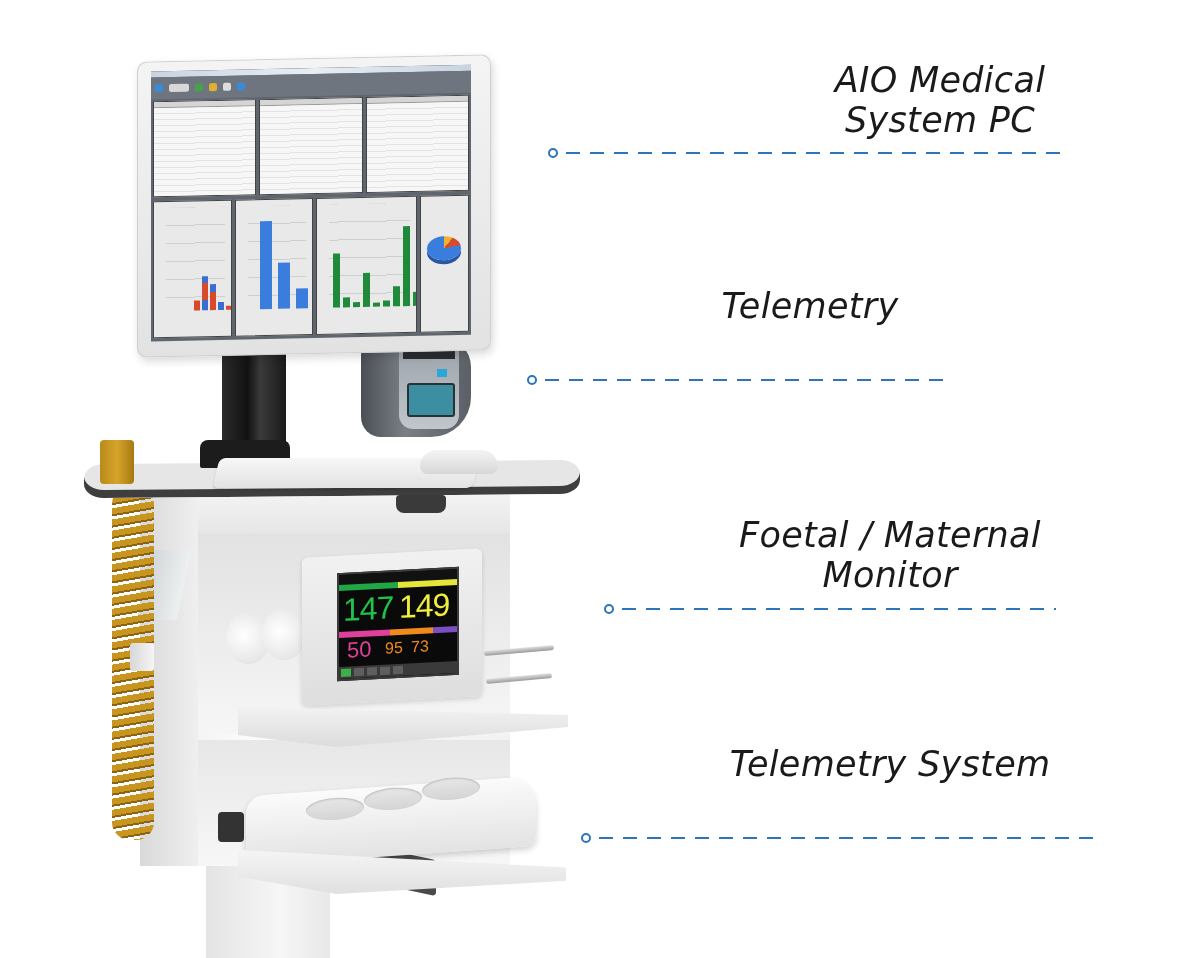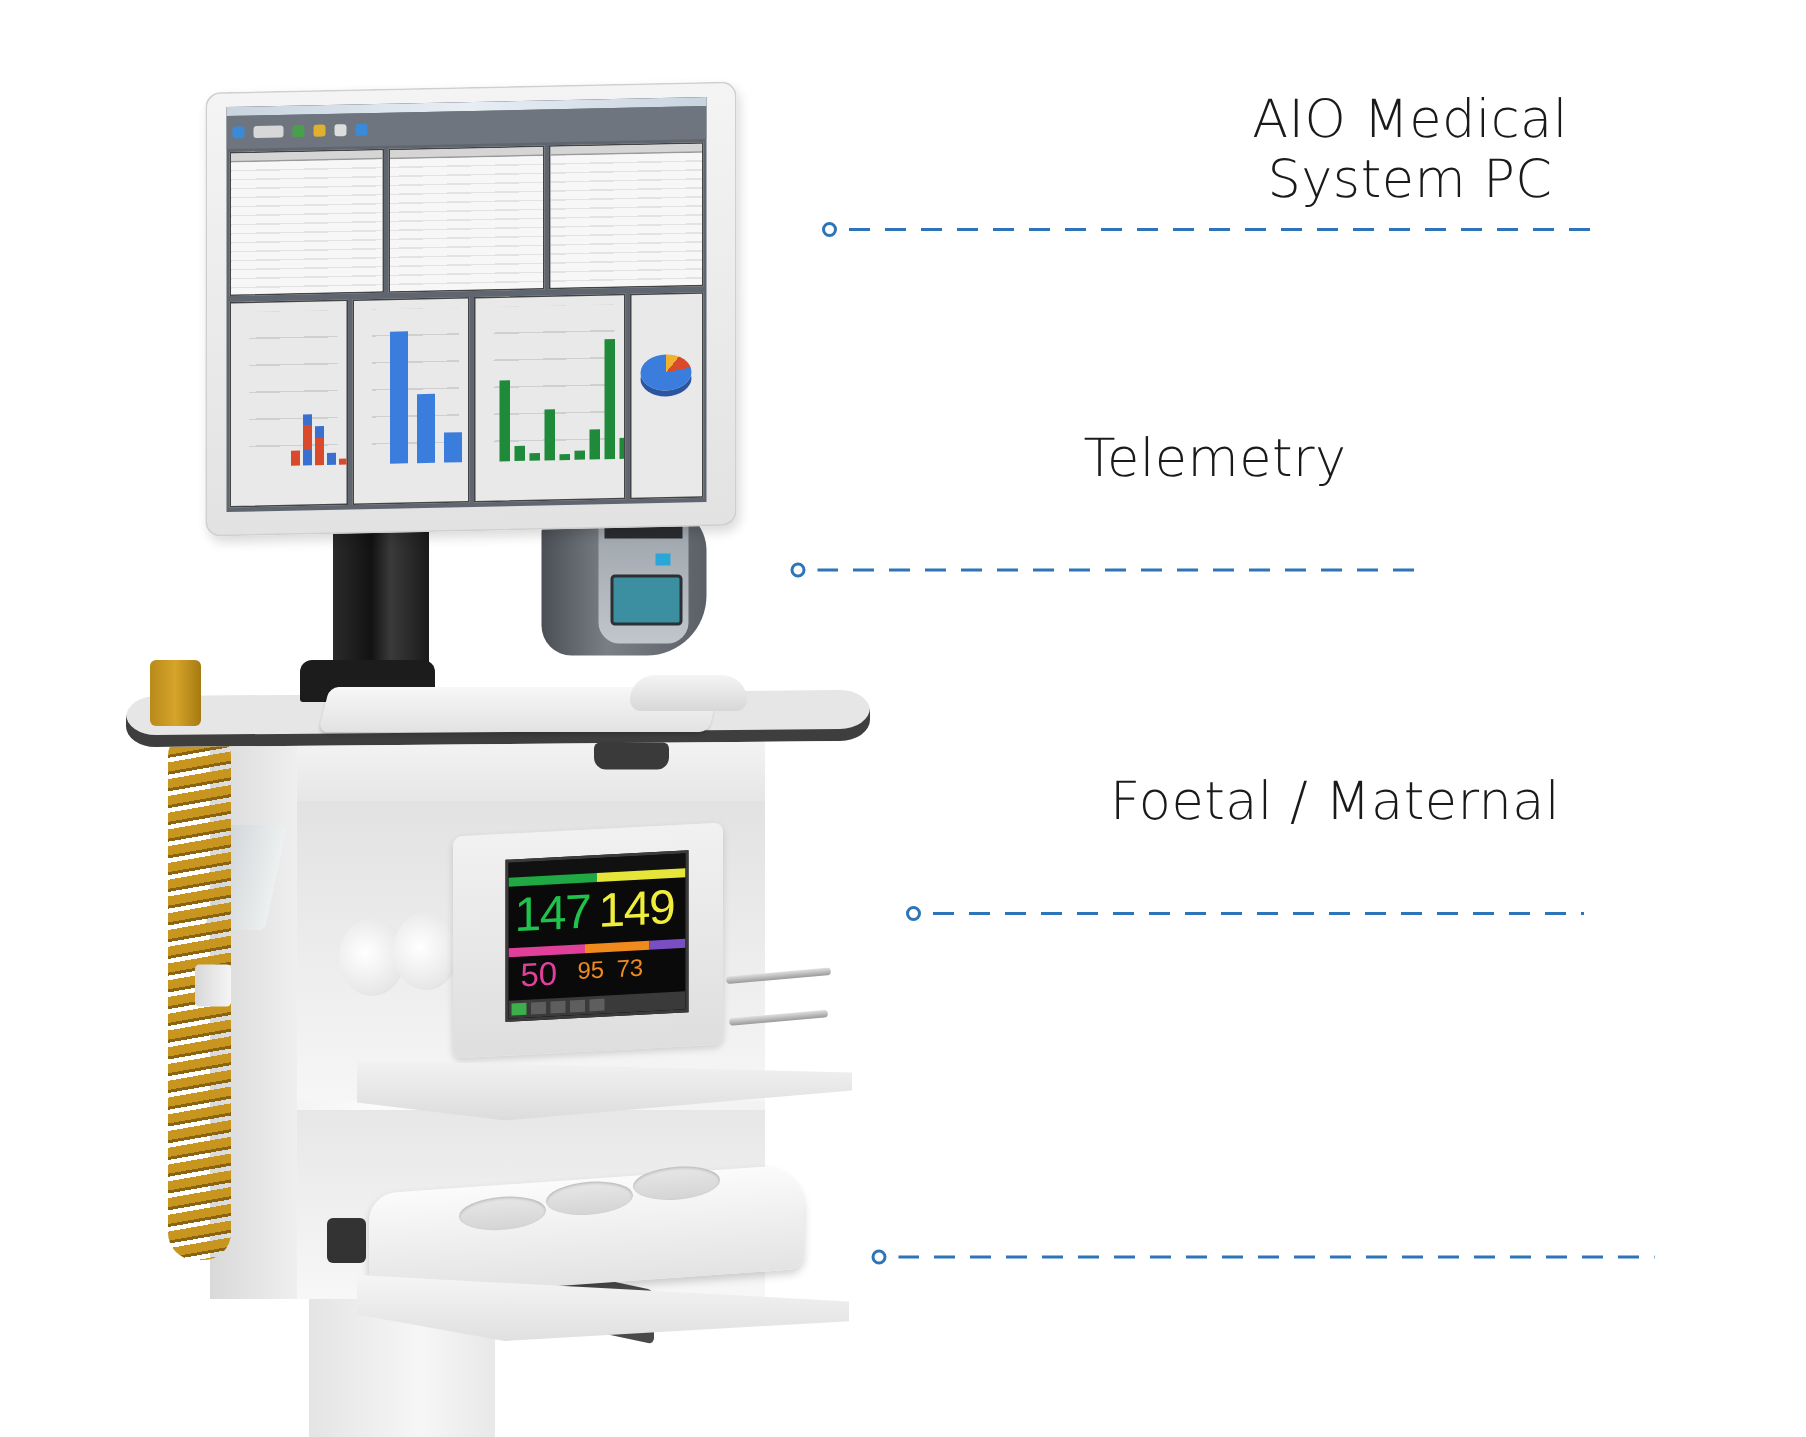--- a/index.html
+++ b/index.html
@@ -1,21 +1,21 @@
 <!DOCTYPE html>
 <html><head>
 <meta charset="utf-8">
 <style>
   html, body { margin:0; padding:0; background:#ffffff; }
   body { width:1204px; height:958px; position:relative; overflow:hidden; font-family:"DejaVu Sans", sans-serif; }
   .abs { position:absolute; }
 
   
   .label { position:absolute; text-align:center; color:#1a1a1a; font-family:"DejaVu Sans", sans-serif; font-weight:300; font-size:35px; line-height:40px; letter-spacing:0.3px; }
-  .label span { display:block; }
+  .label span { display:block;font-style:italic; }
   .connector { position:absolute; height:12px; }
   .connector .dot { position:absolute; left:0; top:0; width:10px; height:10px; border:2.5px solid #2d74b8; border-radius:50%; box-sizing:border-box; background:#fff; }
   .connector .dash { position:absolute; left:18px; right:0; top:4px; height:2px;
      background: repeating-linear-gradient(to right, #2d74b8 0 14px, transparent 14px 24px); }
 
   
   .monitor { left:137px; top:58px; width:354px; height:296px; background:linear-gradient(180deg,#f4f4f4,#e2e2e2); border-radius:10px; box-shadow: inset 0 0 0 1px #cfcfcf, 2px 4px 8px rgba(0,0,0,0.15); transform:skewY(-1.2deg); }
   .screen { position:absolute; left:14px; top:10px; right:20px; bottom:16px; background:#5f6670; overflow:hidden; }
   .titlebar { height:6px; background:linear-gradient(90deg,#c8d4e0,#e8eef4,#c8d4e0); }
   .toolbar { height:22px; background:#6e757e; display:flex; align-items:center; gap:6px; padding-left:4px; }
@@ -233,24 +233,26 @@
 <div class="label" style="left:660px; top:286px; width:300px;">
   <span>Telemetry</span>
 </div>
 <div class="connector" style="left:527px; top:375px; width:425px;">
   <div class="dot"></div>
   <div class="dash"></div>
 </div>
 
 <div class="label" style="left:710px; top:515px; width:360px;">
   <span>Foetal / Maternal</span>
+  <span>Monitor</span>
 </div>
 <div class="connector" style="left:604px; top:604px; width:452px;">
   <div class="dot"></div>
   <div class="dash"></div>
 </div>
 
 <div class="label" style="left:705px; top:744px; width:370px;">
+  <span>Telemetry System</span>
 </div>
 <div class="connector" style="left:581px; top:833px; width:522px;">
   <div class="dot"></div>
   <div class="dash"></div>
 </div>
 
 </body></html>

